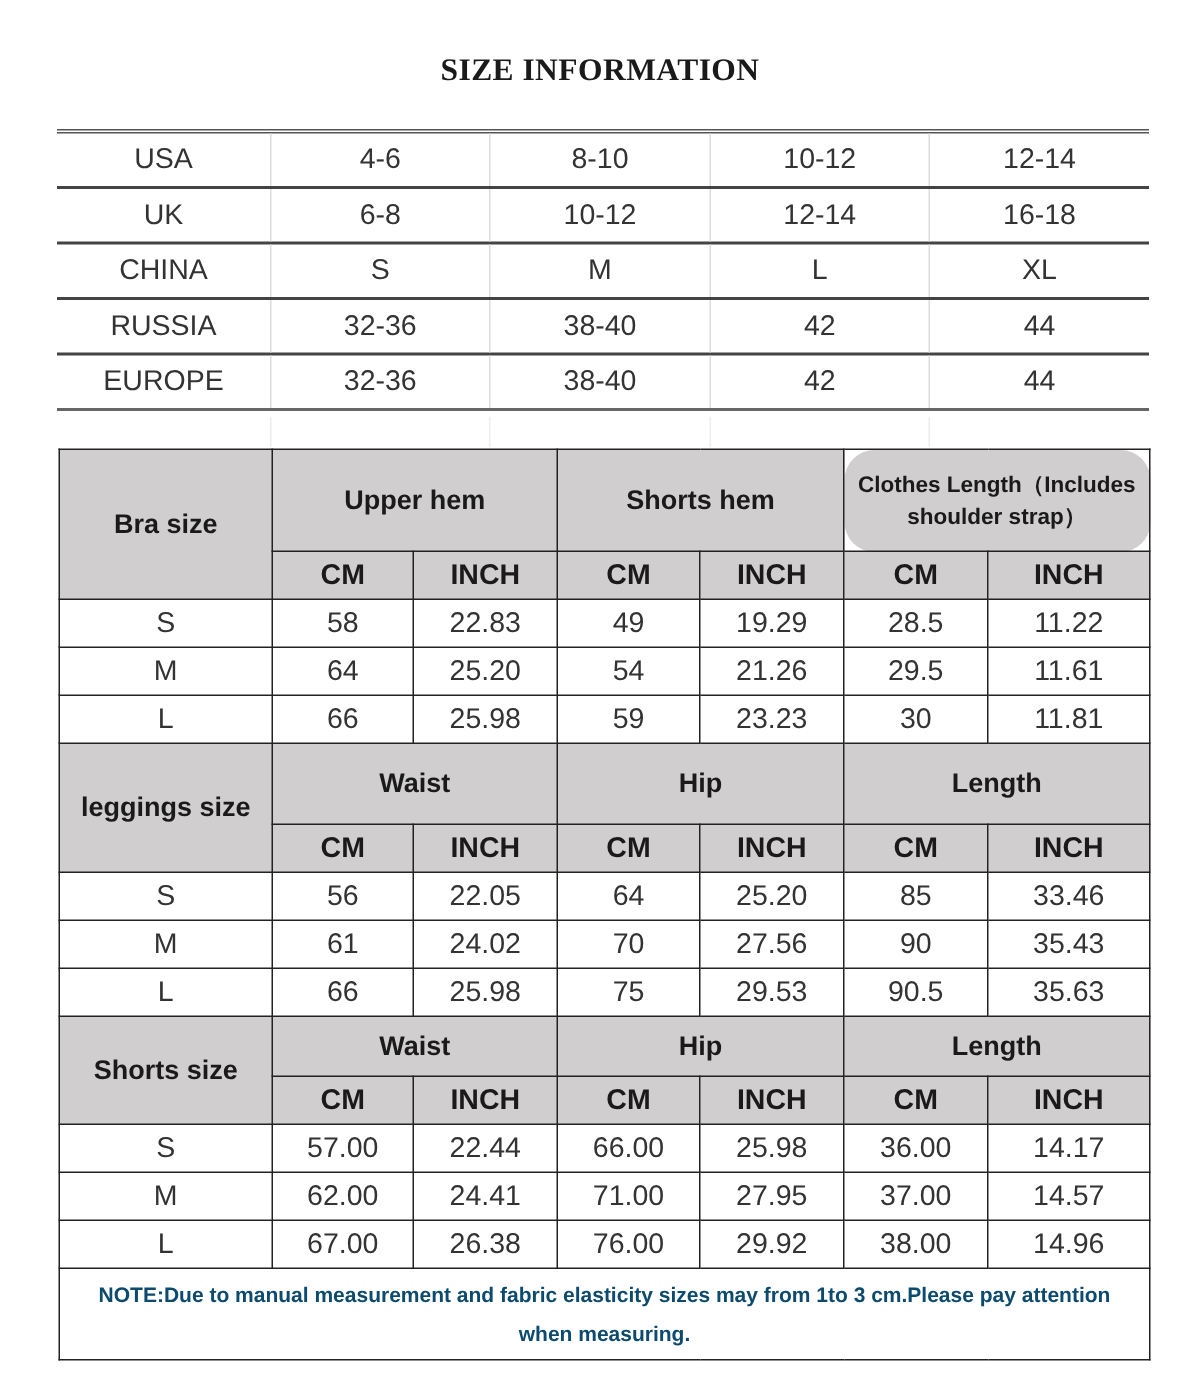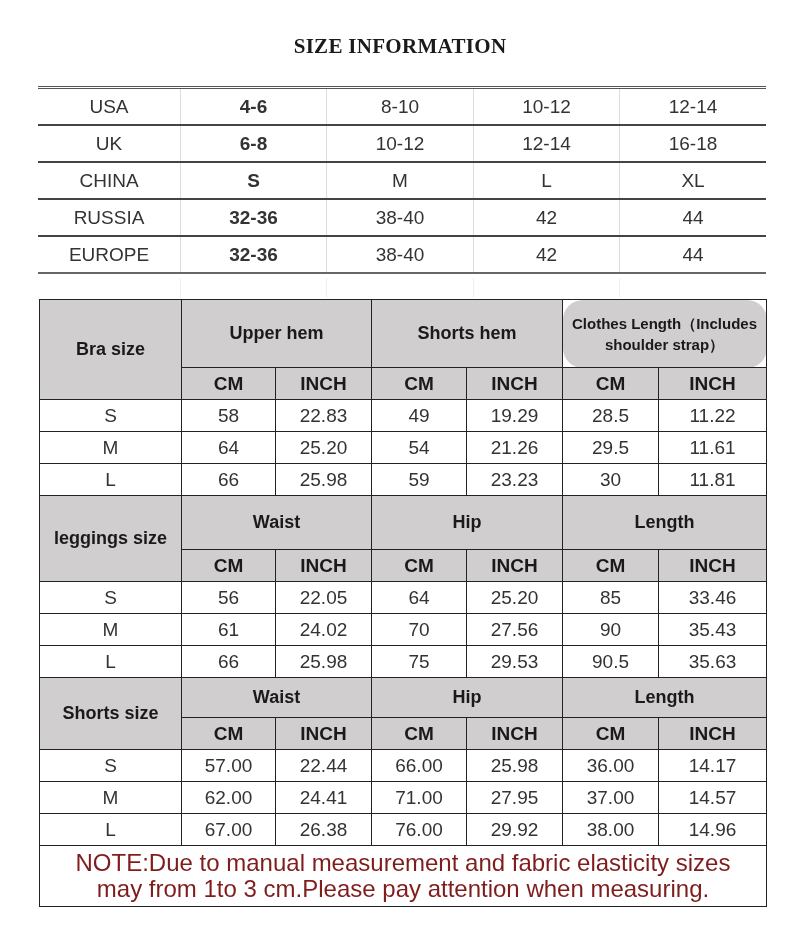--- a/index.html
+++ b/index.html
@@ -5,32 +5,32 @@
   html, body { margin:0; padding:0; background:#ffffff; }
   body { width:800px; height:932px; position:relative; overflow:hidden; font-family:"Liberation Sans", sans-serif; color:#222; }
   .title { position:absolute; left:0; top:34px; width:800px; text-align:center; font-family:"Liberation Serif", serif; font-weight:bold; font-size:21px; letter-spacing:0.3px; color:#1a1a1a; }
 
   
   .conv { position:absolute; left:38px; top:86px; width:728px; border-top:3px double #555; }
   .conv-row { display:flex; height:37px; border-bottom:2px solid #444; box-sizing:border-box; }
   .conv-row:last-child { border-bottom:2px solid #666; }
   .conv-cell { display:flex; align-items:center; justify-content:center; font-size:19px; color:#333; border-right:1px solid #ddd; box-sizing:border-box; }
   .conv-cell:last-child { border-right:none; }
-  .c0 { width:143px; } .c1 { width:146px;font-weight:bold; } .c2 { width:147px; } .c3 { width:146px; } .c4 { width:146px; }
+  .c0 { width:143px; } .c1 { width:146px; } .c2 { width:147px; } .c3 { width:146px; } .c4 { width:146px; }
   .conv-ghost { position:absolute; left:38px; top:278px; width:728px; height:20px; display:flex; }
   .conv-ghost div { border-right:1px solid #eee; box-sizing:border-box; }
 
   
   .sizes { position:absolute; left:39px; top:299px; width:727px; border-collapse:collapse; table-layout:fixed; }
   .sizes td { border:1.5px solid #222; text-align:center; vertical-align:middle; padding:0; font-size:19px; color:#333; }
   .sizes .hd { background:#d0cece; font-weight:bold; color:#1a1a1a; }
   .sizes .hd-big { font-size:18px; }
   .sizes .hd-small { font-size:15px; line-height:21px;border-radius:20px; }
   .sizes .unit { font-size:19px; }
-  .sizes .note { color:#7f1d1d; font-size:24px; line-height:26px; padding:4px 20px; }
+  .sizes .note { color:#0c4a6e; font-size:14px; line-height:26px; padding:4px 20px;font-weight:bold; }
 </style>
 </head>
 <body>
 
 <div class="title">SIZE INFORMATION</div>
 
 <div class="conv">
   <div class="conv-row">
     <div class="conv-cell c0">USA</div>
     <div class="conv-cell c1">4-6</div>

